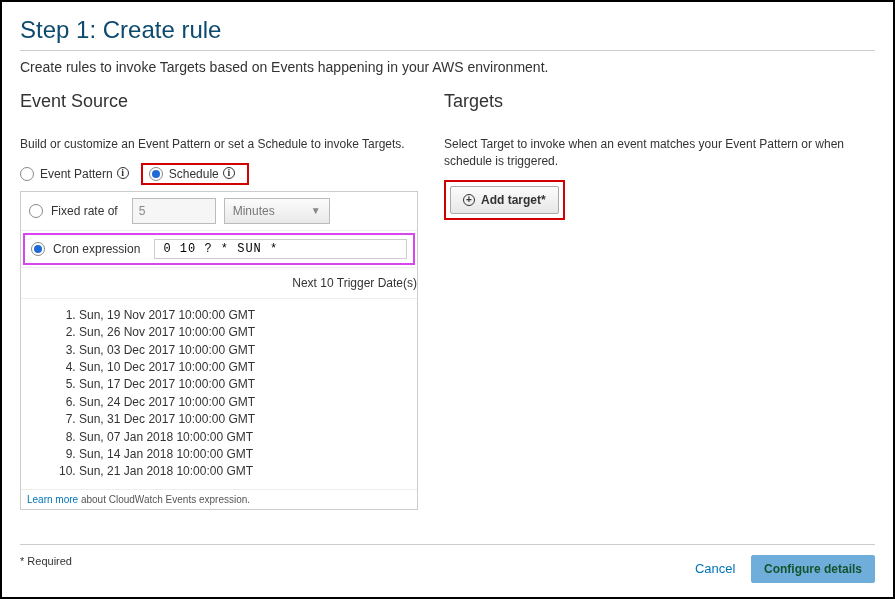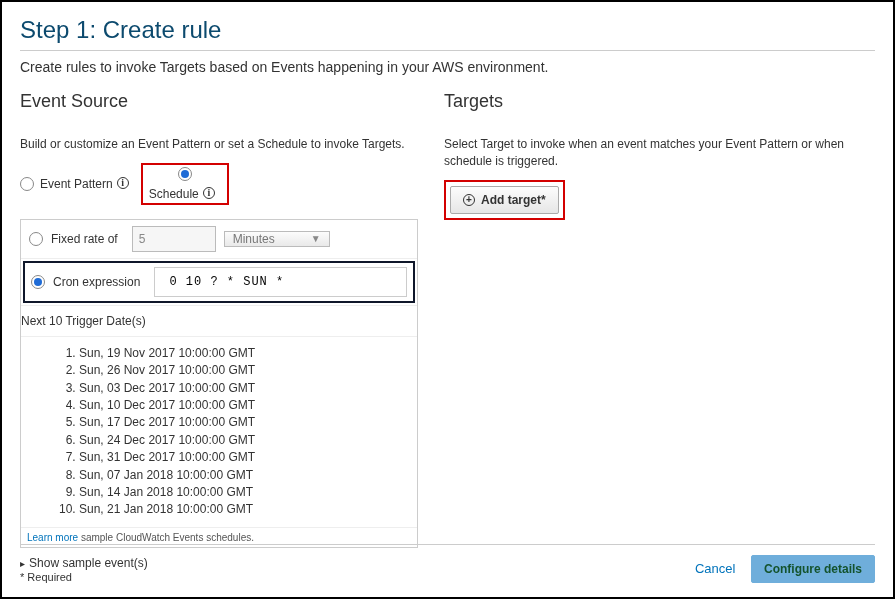--- a/index.html
+++ b/index.html
@@ -11,42 +11,42 @@
     .cols { display: flex; gap: 26px; }
     .col-left { width: 398px; }
     .col-right { flex: 1; }
     .section-title { font-size: 18px; font-weight: 400; color: #333; margin-bottom: 24px; }
     .section-desc { font-size: 12px; color: #333; margin-bottom: 10px; line-height: 1.4; }
     .radio-row { display: flex; align-items: center; gap: 6px; margin-bottom: 6px; }
     .radio { appearance: none; width: 14px; height: 14px; border: 1px solid #888; border-radius: 50%; position: relative; cursor: pointer; background: #fff; }
     .radio.checked::after { content: ""; position: absolute; top: 2px; left: 2px; width: 8px; height: 8px; background: #1e6bd6; border-radius: 50%; }
     .radio-label { font-size: 12px; color: #333; margin-right: 6px; display: flex; align-items: flex-start; gap: 4px; }
     .info-icon { display: inline-flex; width: 12px; height: 12px; align-items: center; justify-content: center; font-size: 10px; font-weight: bold; color: #333; border: 1px solid #333; border-radius: 50%; font-style: normal; font-family: Georgia, serif; }
-    .hl-box { border: 2px solid #d30000; padding: 2px 6px; display: flex; align-items: center; gap: 6px; flex-direction: column; }
-    .panel { border: 1px solid #ccc; margin-top: 14px; }
+    .hl-box { border: 2px solid #d30000; padding: 2px 6px; display: flex; align-items: center; gap: 6px; }
+    .panel { border: 1px solid #ccc; margin-top: 6px; }
     .panel-row { display: flex; align-items: center; gap: 8px; padding: 6px 8px; border-bottom: 1px solid #eee; }
     .panel-row:last-child { border-bottom: none; }
     .num-input { width: 84px; height: 26px; border: 1px solid #bbb; background: #f6f6f6; color: #888; padding: 0 6px; font-size: 12px; }
-    .unit-select { width: 106px; height: 16px; border: 1px solid #bbb; background: linear-gradient(#fcfcfc,#e9e9e9); color: #777; display: flex; align-items: center; justify-content: space-between; padding: 0 8px; font-size: 12px; cursor: pointer; }
+    .unit-select { width: 106px; height: 26px; border: 1px solid #bbb; background: linear-gradient(#fcfcfc,#e9e9e9); color: #777; display: flex; align-items: center; justify-content: space-between; padding: 0 8px; font-size: 12px; cursor: pointer; }
     .chev { font-size: 10px; color: #888; }
-    .cron-row { border: 2px solid #0f172a; padding: 4px 6px; display: flex; align-items: center; gap: 8px; margin: 2px; }
-    .cron-input { flex: 1; height: 30px; border: 1px solid #ccc; padding: 0 14px; font-family: "Courier New", monospace; font-size: 12px; letter-spacing: 1px; }
-    .trigger-head { text-align: left; font-size: 12px; padding: 8px 0; border-top: 1px solid #eee; border-bottom: 1px solid #eee; }
+    .cron-row { border: 2px solid #d946ef; padding: 4px 6px; display: flex; align-items: center; gap: 8px; margin: 2px; }
+    .cron-input { flex: 1; height: 20px; border: 1px solid #ccc; padding: 0 8px; font-family: "Courier New", monospace; font-size: 12px; letter-spacing: 1px; }
+    .trigger-head { text-align: right; font-size: 12px; padding: 8px 0; border-top: 1px solid #eee; border-bottom: 1px solid #eee; }
     .trigger-list { padding: 8px 0 8px 58px; font-size: 12px; line-height: 1.45; }
     .trigger-list li { list-style: decimal; color: #333; }
     .learn-row { font-size: 10px; color: #555; padding: 4px 6px; border-top: 1px solid #eee; }
     .learn-row a { color: #0073bb; text-decoration: none; }
     .sample-row { font-size: 12px; color: #333; margin-top: 8px; cursor: pointer; }
     .sample-row::before { content: "▸"; font-size: 10px; margin-right: 4px; color: #333; }
     .btn { display: inline-flex; align-items: center; gap: 6px; height: 28px; padding: 0 12px; border: 1px solid #aaa; background: linear-gradient(#fcfcfc,#e6e6e6); font-size: 12px; color: #333; cursor: pointer; border-radius: 2px; font-weight: bold; }
     .btn-primary { background: #6faedb; border: 1px solid #6faedb; color: #14532d; }
     .btn-link { border: none; background: none; color: #0073bb; font-size: 13px; cursor: pointer; margin-right: 12px; }
     .footer { position: absolute; left: 18px; right: 18px; bottom: 14px; }
     .footer-rule { border: none; border-top: 1px solid #ccc; margin-bottom: 10px; }
-    .footer-row { display: flex; justify-content: space-between; align-items: flex-end; }
+    .footer-row { display: flex; justify-content: space-between; align-items: flex-start; }
     .req { font-size: 11px; color: #333; }
     .hl-target { border: 2px solid #d30000; padding: 4px; display: inline-block; }
     .plus-icon { display: inline-flex; width: 12px; height: 12px; border: 1.5px solid #333; border-radius: 50%; align-items: center; justify-content: center; font-size: 10px; line-height: 1; font-weight: bold; }
   </style>
 </head>
 <body>
 
 <div class="window">
 
   <h1 class="page-title">Step 1: Create rule</h1>
@@ -99,25 +99,24 @@
           <li>Sun, 10 Dec 2017 10:00:00 GMT</li>
           <li>Sun, 17 Dec 2017 10:00:00 GMT</li>
           <li>Sun, 24 Dec 2017 10:00:00 GMT</li>
           <li>Sun, 31 Dec 2017 10:00:00 GMT</li>
           <li>Sun, 07 Jan 2018 10:00:00 GMT</li>
           <li>Sun, 14 Jan 2018 10:00:00 GMT</li>
           <li>Sun, 21 Jan 2018 10:00:00 GMT</li>
         </ol>
 
         <div class="learn-row">
-          <a href="#">Learn more</a><span> sample CloudWatch Events schedules.</span>
+          <a href="#">Learn more</a><span> about CloudWatch Events expression.</span>
         </div>
       </div>
 
-      <div class="sample-row">Show sample event(s)</div>
     </div>
 
     <div class="col-right">
       <h2 class="section-title">Targets</h2>
       <p class="section-desc">Select Target to invoke when an event matches your Event Pattern or when schedule is triggered.</p>
       <span class="hl-target">
         <button class="btn">
           <span class="plus-icon">+</span>
           <span>Add target*</span>
         </button>

